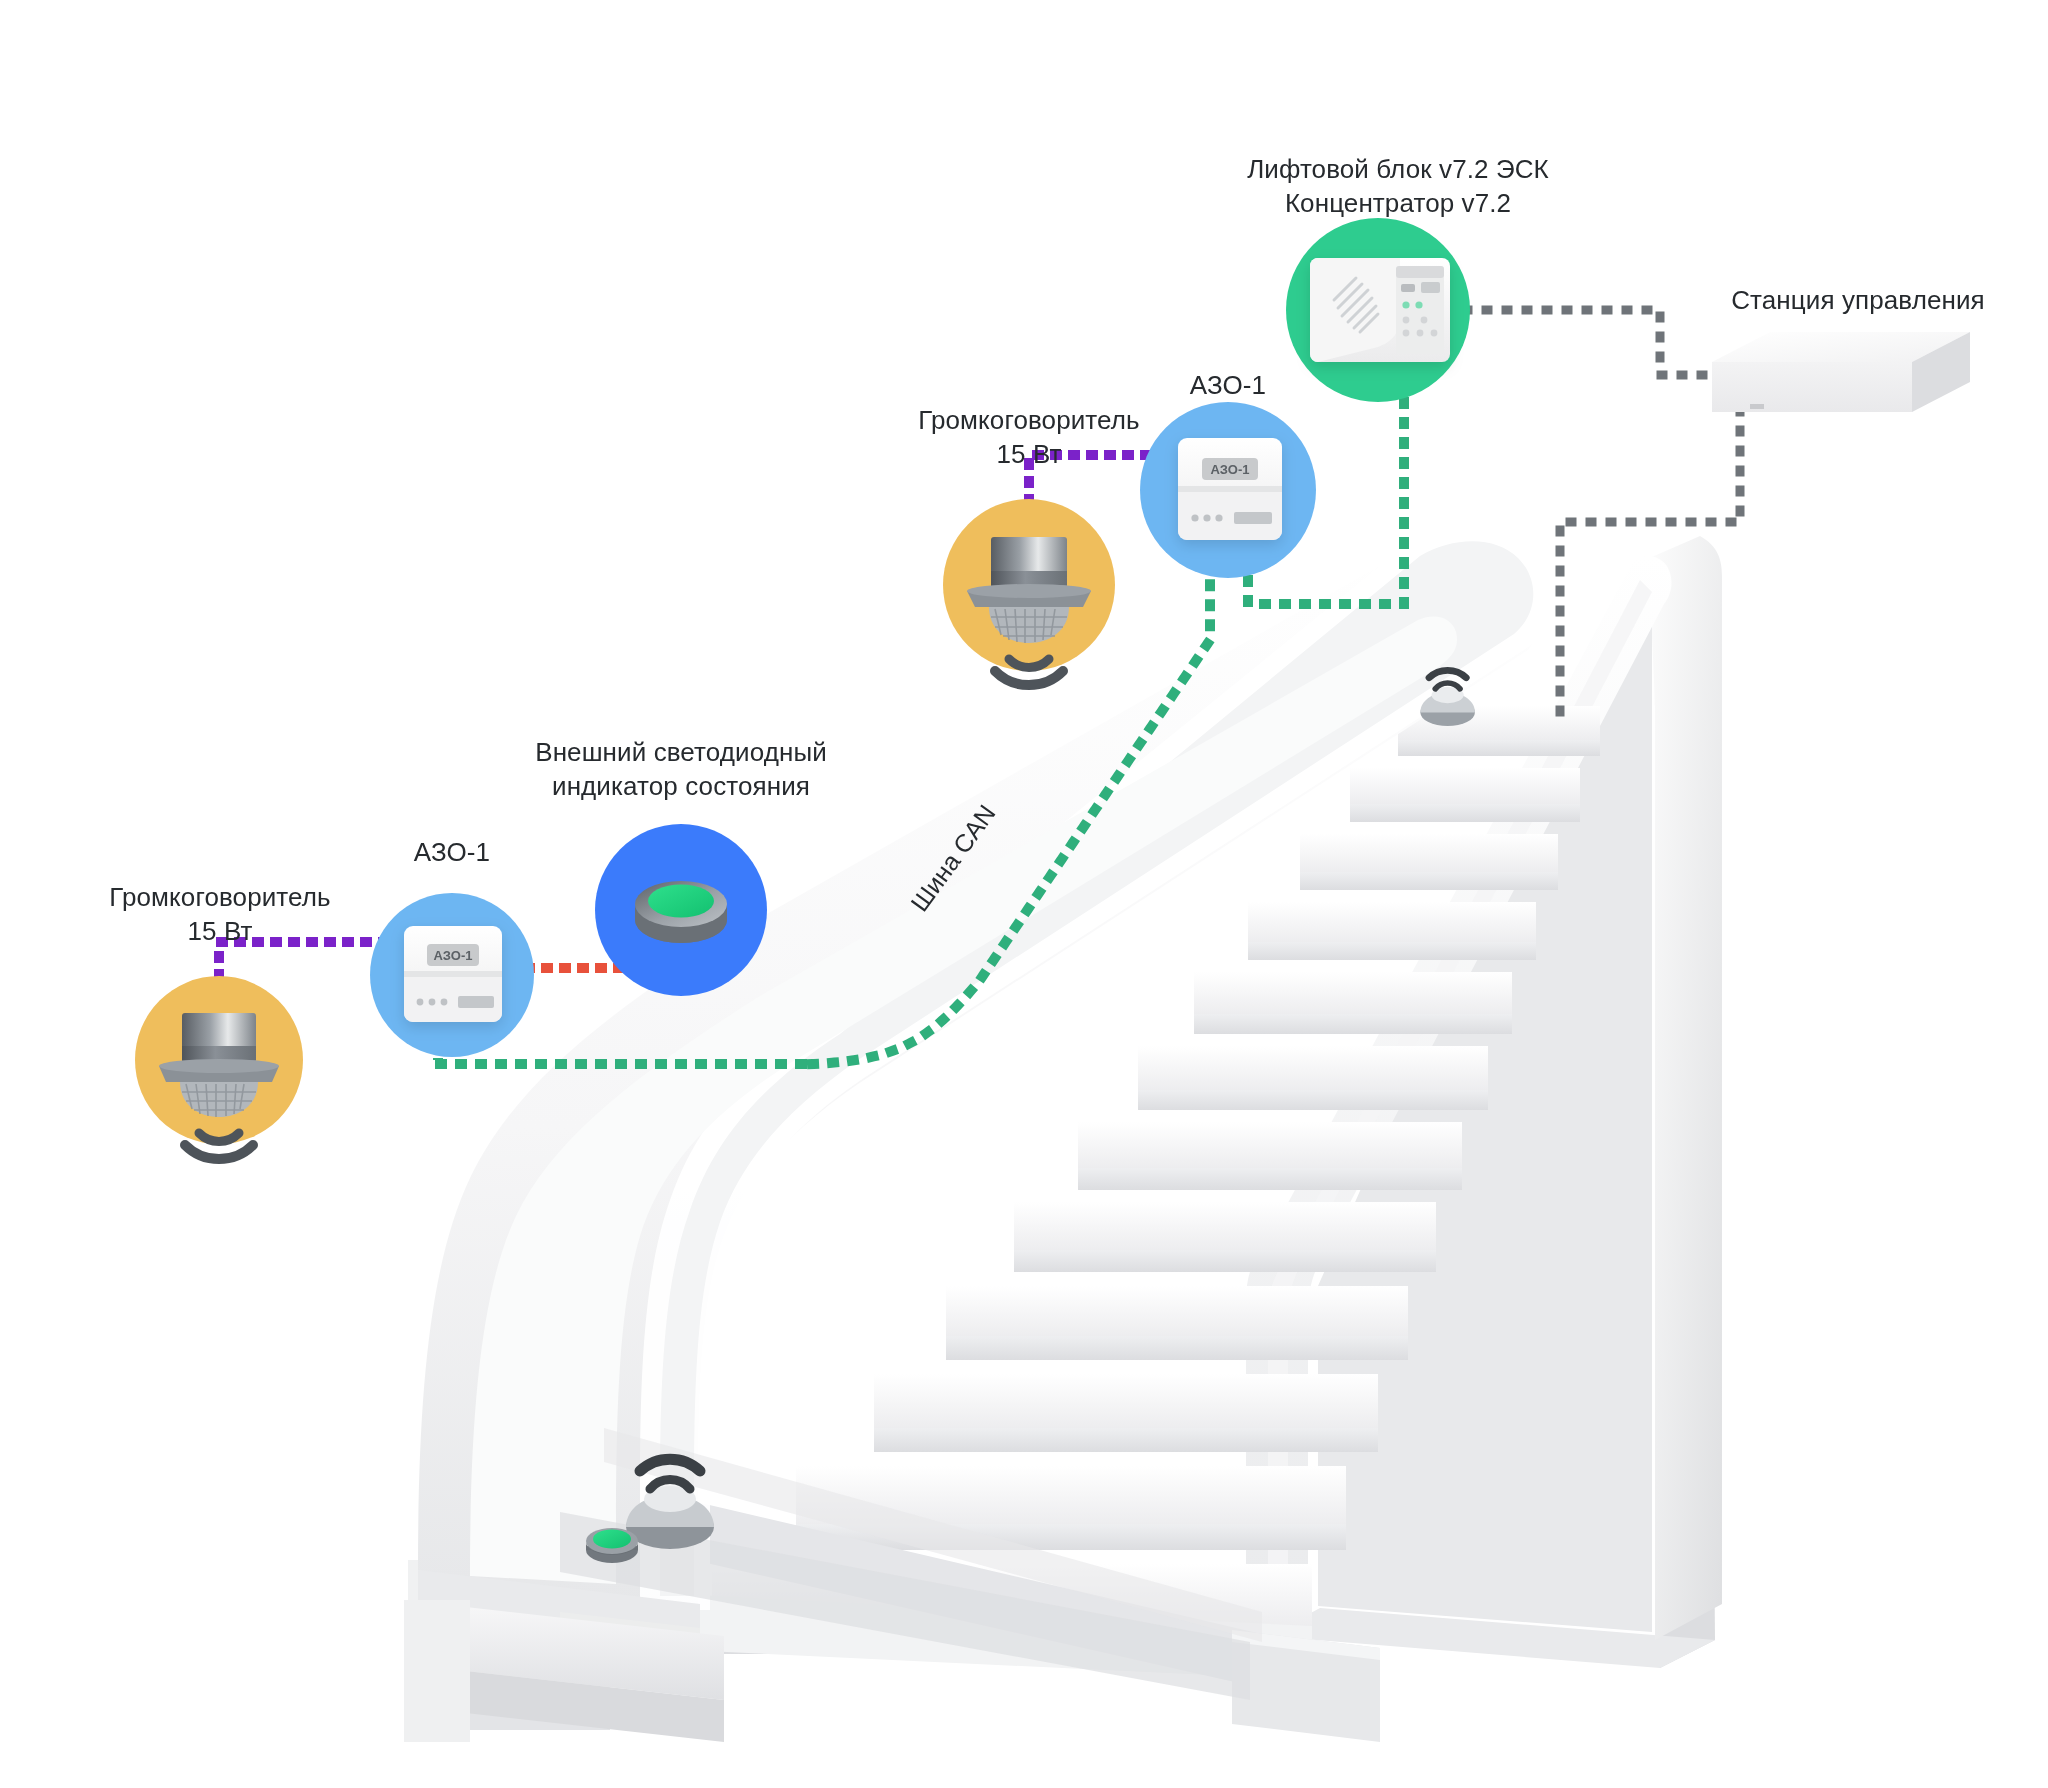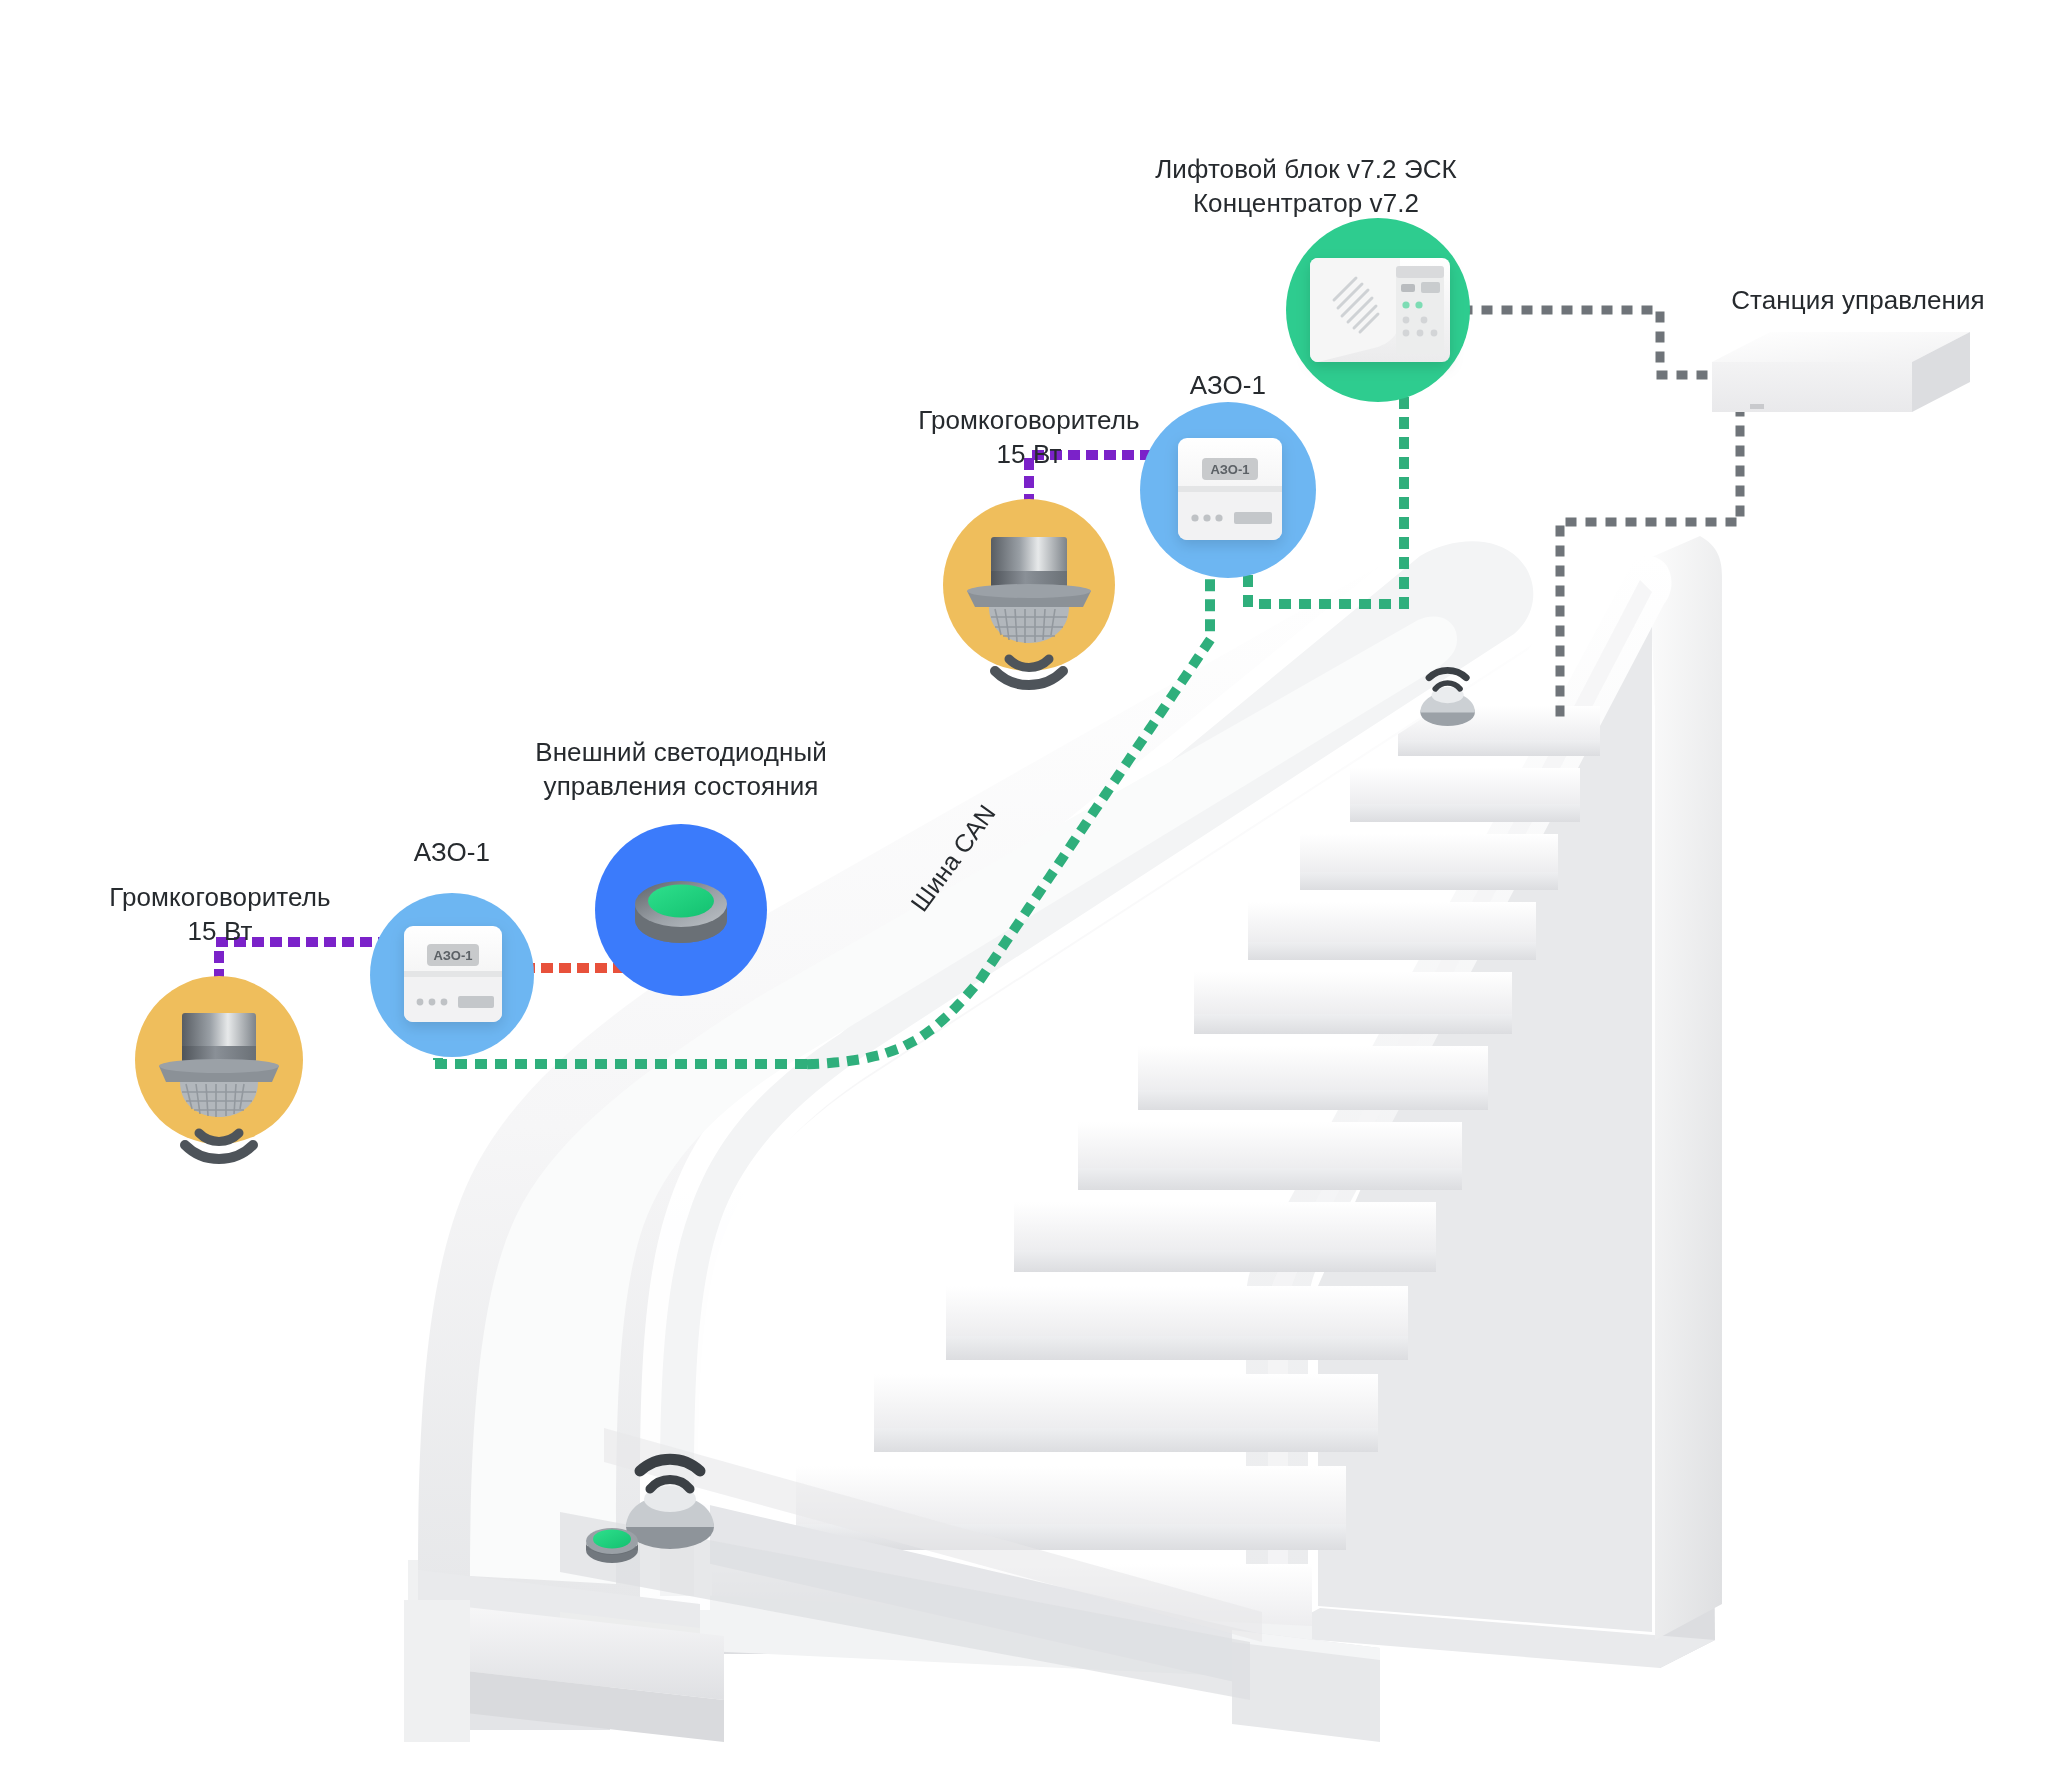--- a/index.html
+++ b/index.html
@@ -449,32 +449,32 @@
           <line x1="-37" y1="32" x2="37" y2="32"></line>
           <line x1="-33" y1="41" x2="33" y2="41"></line>
           <line x1="-25" y1="50" x2="25" y2="50"></line>
         </g>
         <path d="M-20 73 a28 28 0 0 0 40 0" fill="none" stroke="#4e545a" stroke-width="9" stroke-linecap="round"></path>
         <path d="M-34 85 a48 48 0 0 0 68 0" fill="none" stroke="#4e545a" stroke-width="10" stroke-linecap="round"></path>
       </g>
     </g>
   </svg>
 
-  <div class="lbl" style="left:1116px; top:152px; width:380px;">Лифтовой блок v7.2 ЭСК
+  <div class="lbl" style="left:1208px; top:152px; width:380px;">Лифтовой блок v7.2 ЭСК
 Концентратор v7.2</div>
 
   <div class="lbl" style="left:1688px; top:283px; width:340px;">Станция управления</div>
 
   <div class="lbl" style="left:1148px; top:368px; width:160px;">АЗО-1</div>
 
   <div class="lbl" style="left:879px; top:403px; width:300px;">Громкоговоритель
 15 Вт</div>
 
   <div class="lbl" style="left:521px; top:735px; width:320px;">Внешний светодиодный
-управления состояния</div>
+индикатор состояния</div>
 
   <div class="lbl" style="left:372px; top:835px; width:160px;">АЗО-1</div>
 
   <div class="lbl" style="left:70px; top:880px; width:300px;">Громкоговоритель
 15 Вт</div>
 
   <div class="lbl-can" style="left:905px; top:900px; transform:rotate(-54deg);">Шина CAN</div>
 
 </div>
 

